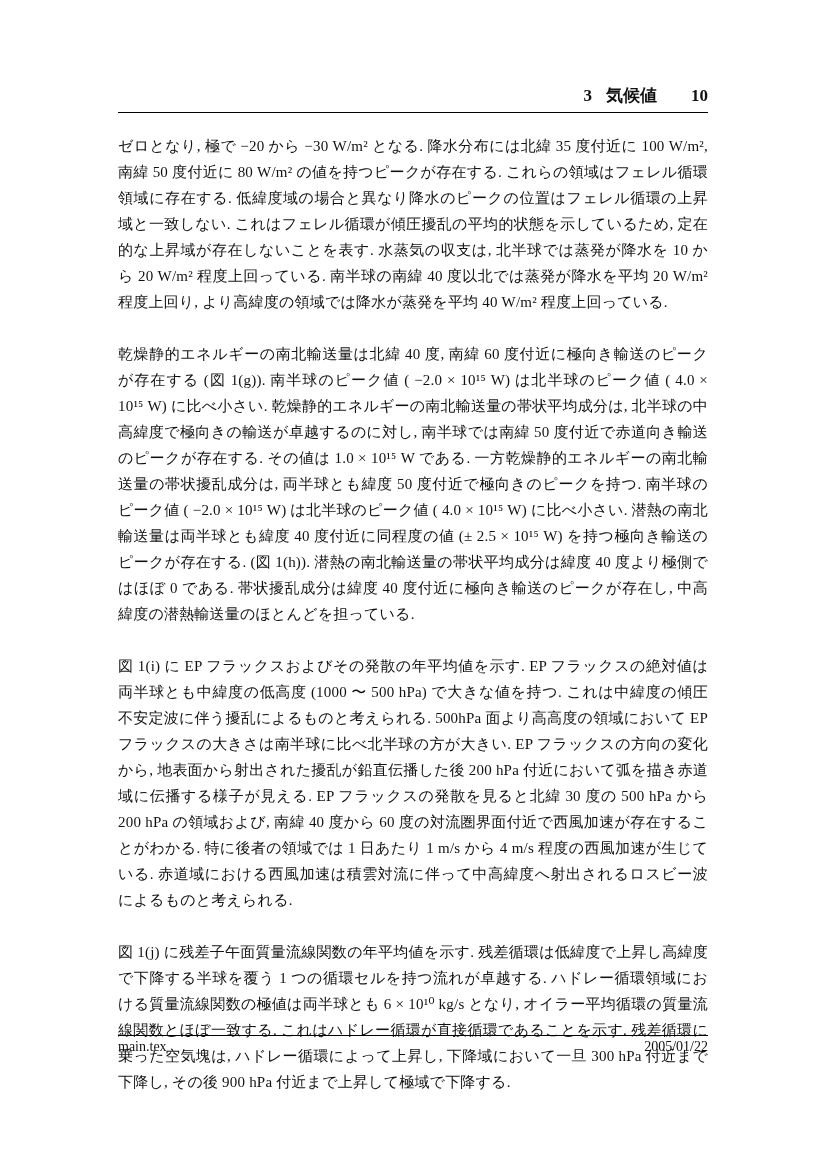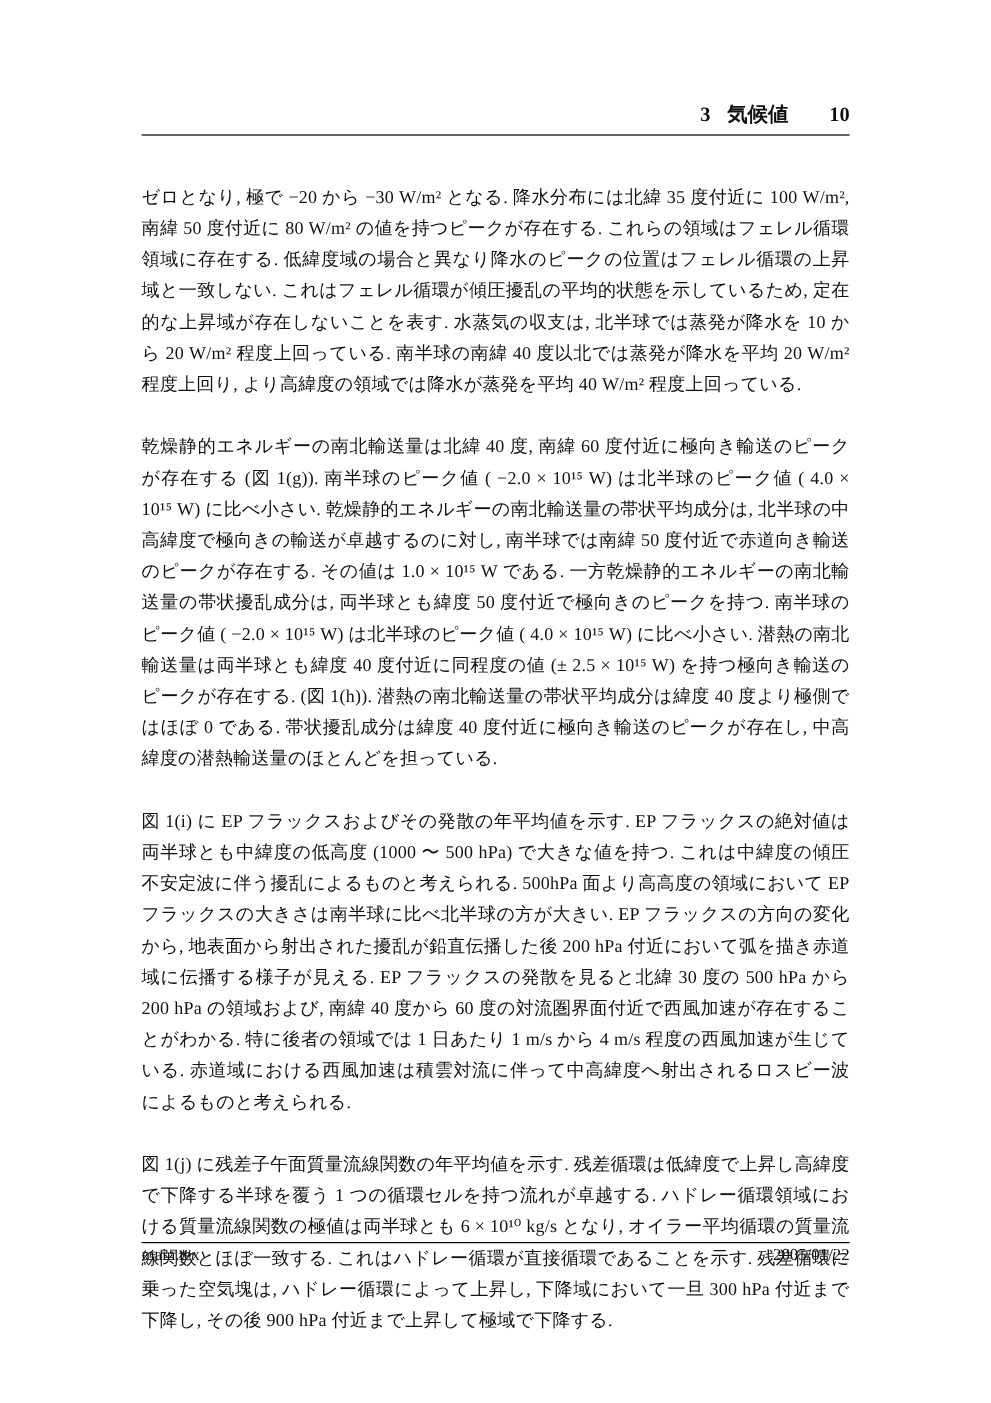--- a/index.html
+++ b/index.html
@@ -35,21 +35,21 @@
   .header-rule {
     position: absolute;
     top: 112px;
     left: 118px;
     width: 590px;
     height: 1px;
     background: #000000;
   }
   .body-text {
     position: absolute;
-    top: 152px;
+    top: 133px;
     left: 118px;
     width: 590px;
   }
   .body-text p {
     margin: 0 0 26px 0;
     font-size: 15px;
     line-height: 26px;
     text-align: justify;
     text-justify: inter-character;
     letter-spacing: 0.2px;

